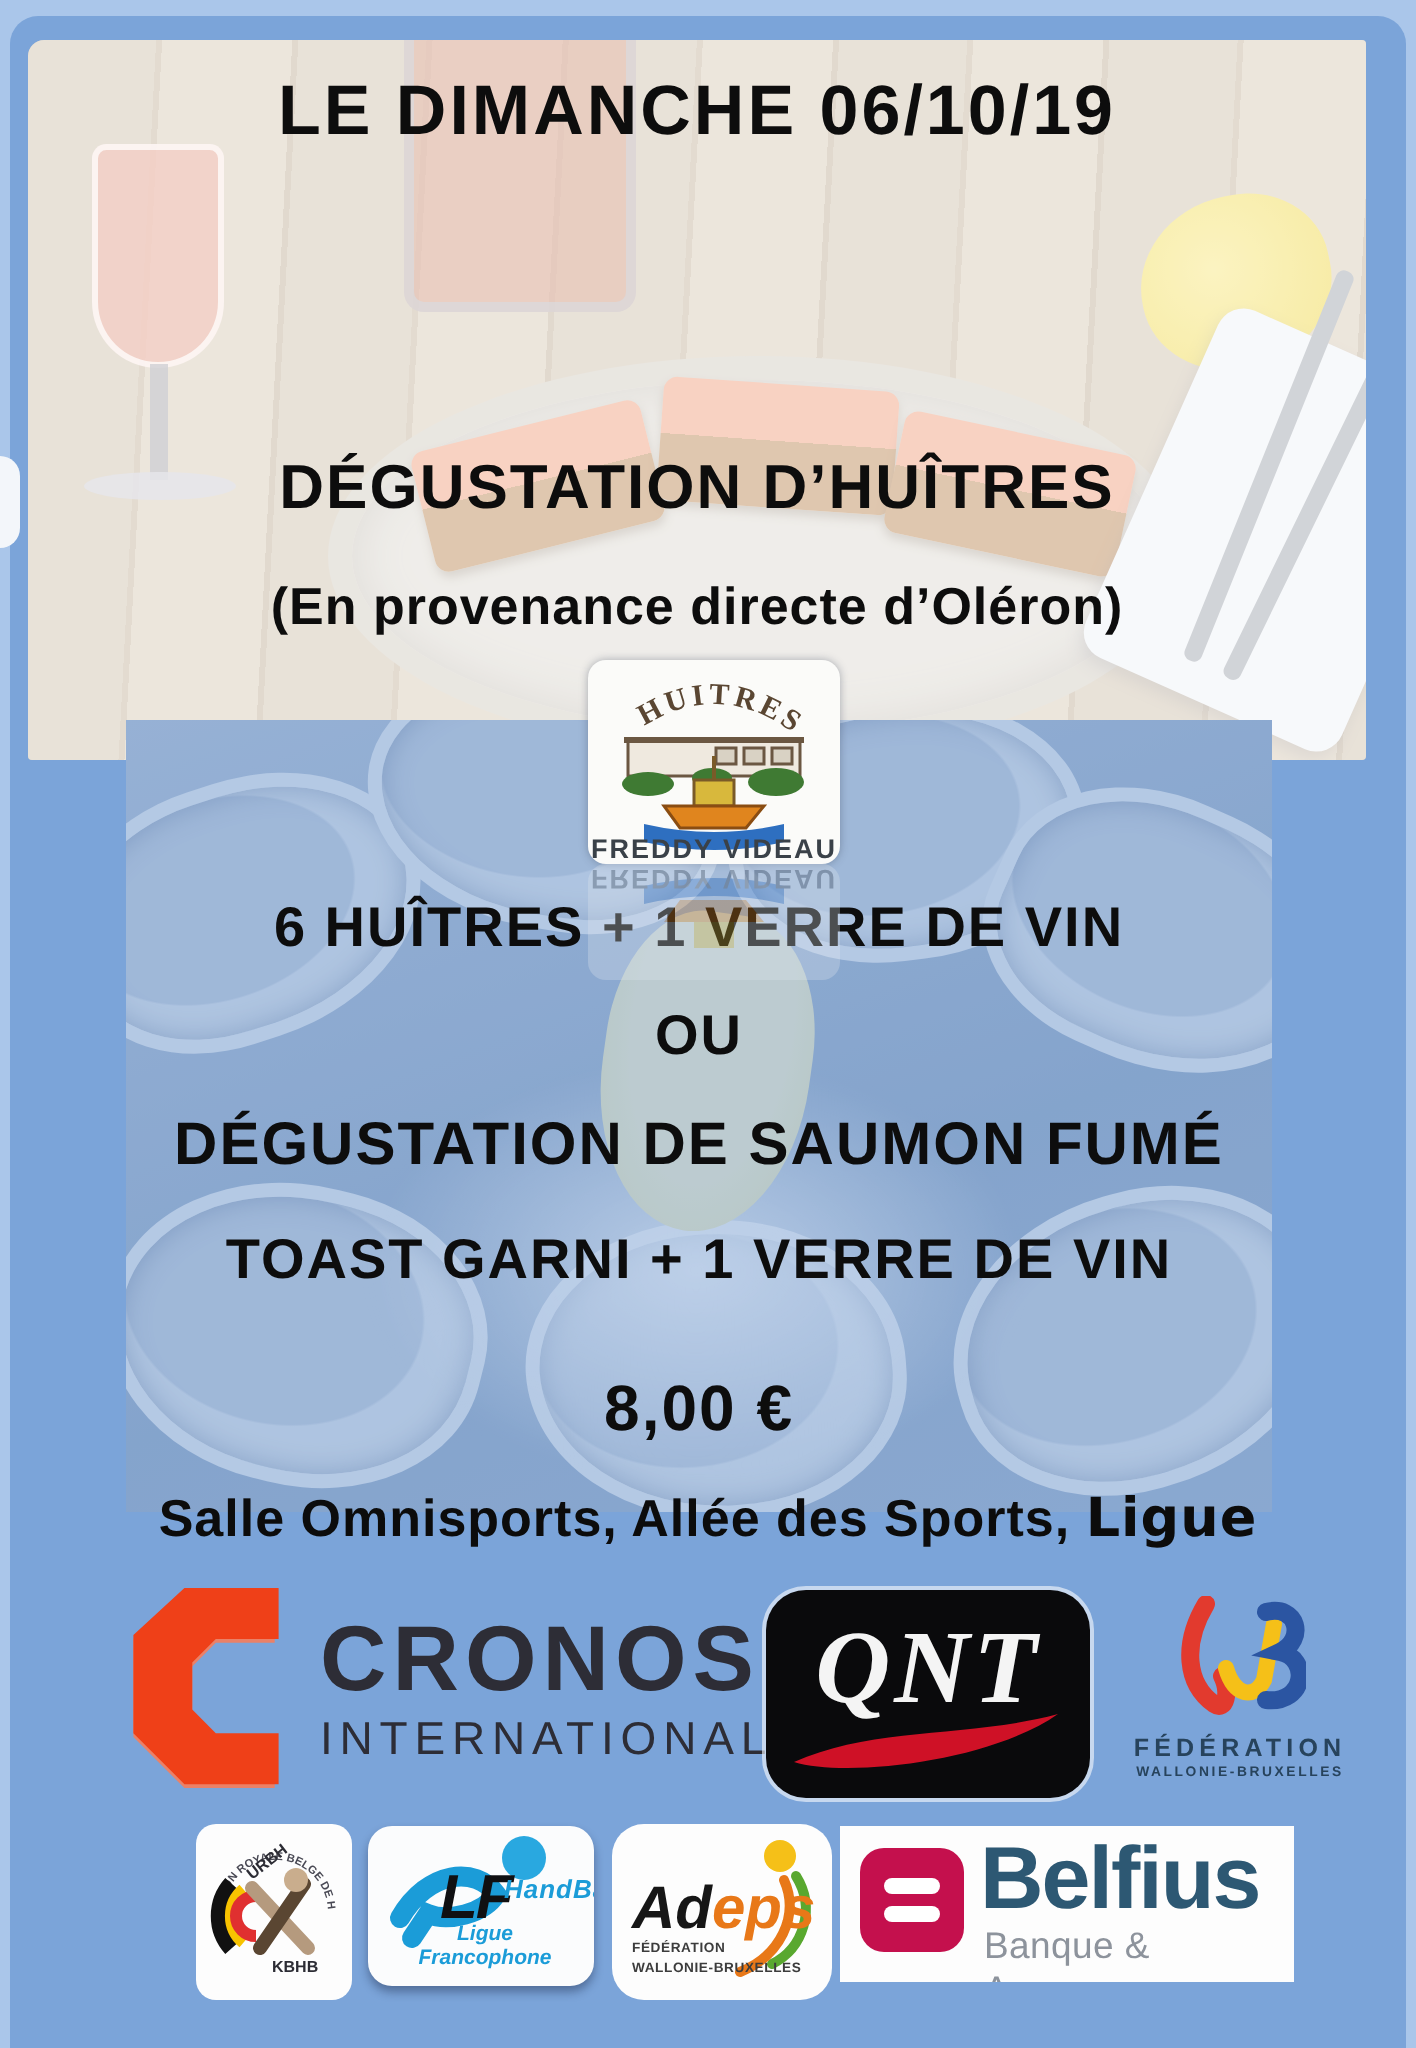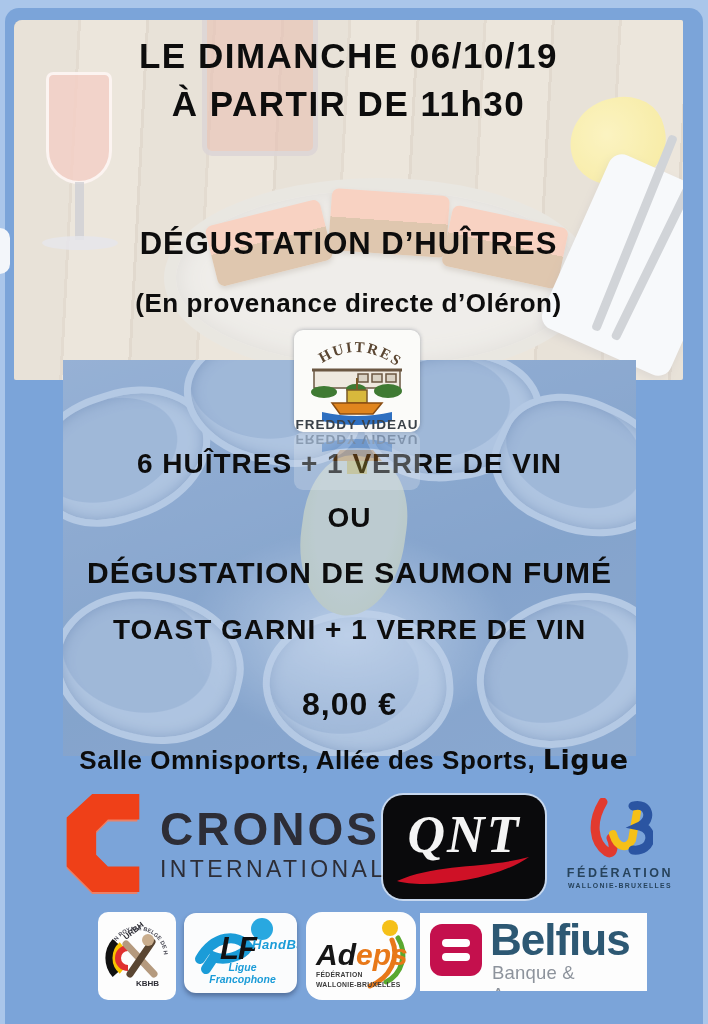--- a/index.html
+++ b/index.html
@@ -112,21 +112,20 @@
   <div class="toast t1"></div>
   <div class="toast t2"></div>
   <div class="toast t3"></div>
   <div class="lemon-top"></div>
   <div class="napkin"></div>
   <div class="fork f1"></div>
   <div class="fork f2"></div>
   <div class="wash"></div>
   <div class="txt title">
     <div>LE DIMANCHE 06/10/19</div>
-    <div>À PARTIR DE 11h30</div>
   </div>
   <div class="txt subtitle">DÉGUSTATION D’HUÎTRES</div>
   <div class="txt note">(En provenance directe d’Oléron)</div>
 </div>
 
 <div class="photo-oy">
   <div class="oyster oy1"></div>
   <div class="oyster oy2"></div>
   <div class="oyster oy3"></div>
   <div class="oyster oy4"></div>

